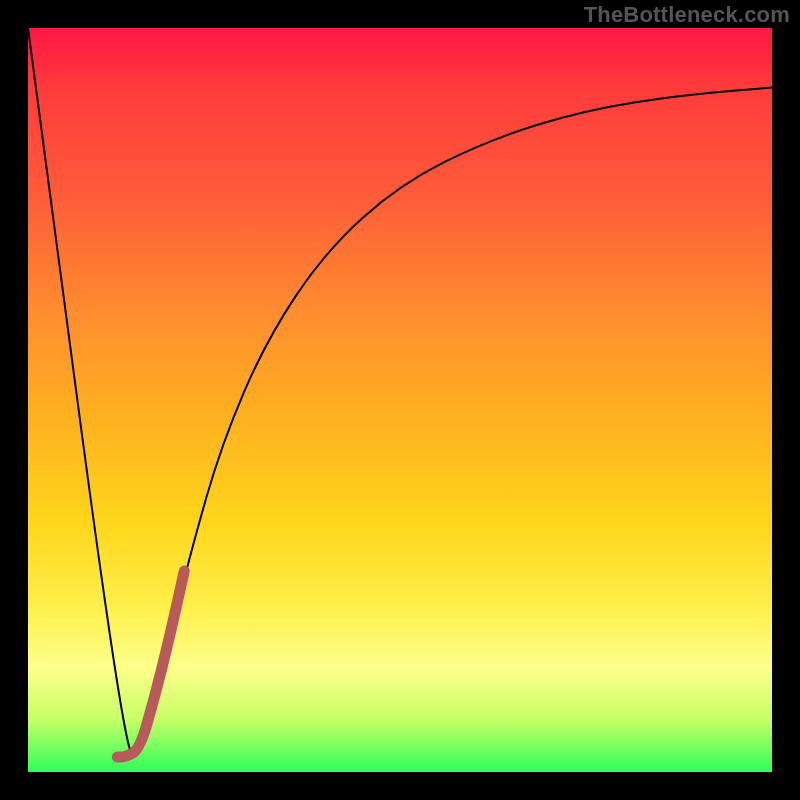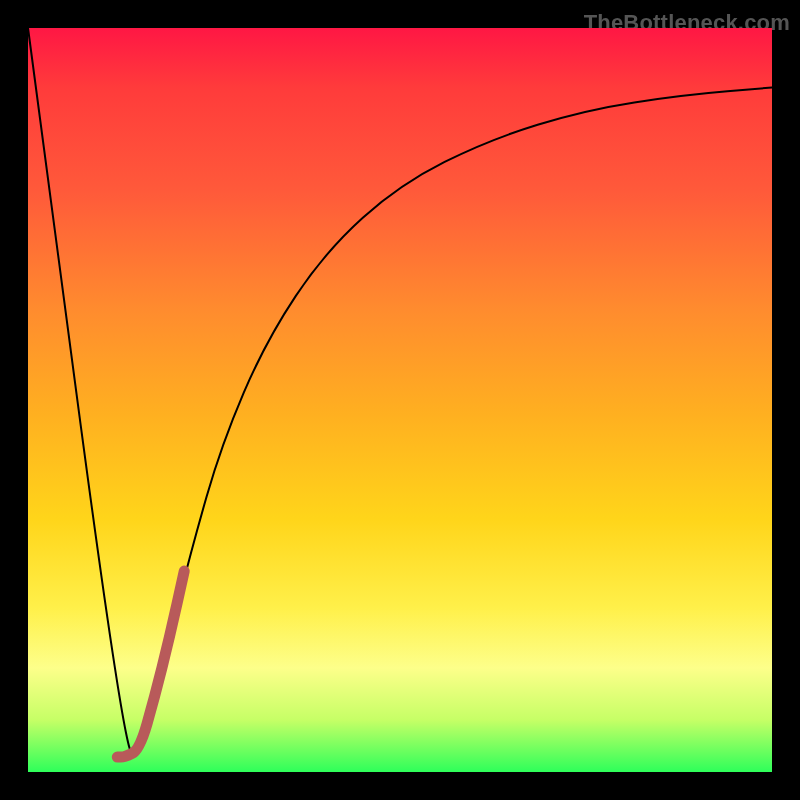--- a/index.html
+++ b/index.html
@@ -33,21 +33,21 @@
       #ffb020 52%,
       #ffd51a 66%,
       #fff04a 78%,
       #fdff8a 86%,
       #c6ff66 93%,
       #2eff5a 100%
     );
   }
   .watermark {
     position: absolute;
-    top: 10px;
+    top: 2px;
     right: 10px;
     font-size: 22px;
     font-weight: bold;
     color: #555;
     letter-spacing: 0.2px;
     user-select: none;
   }
   svg.curve-layer {
     position: absolute;
     left: 0;

